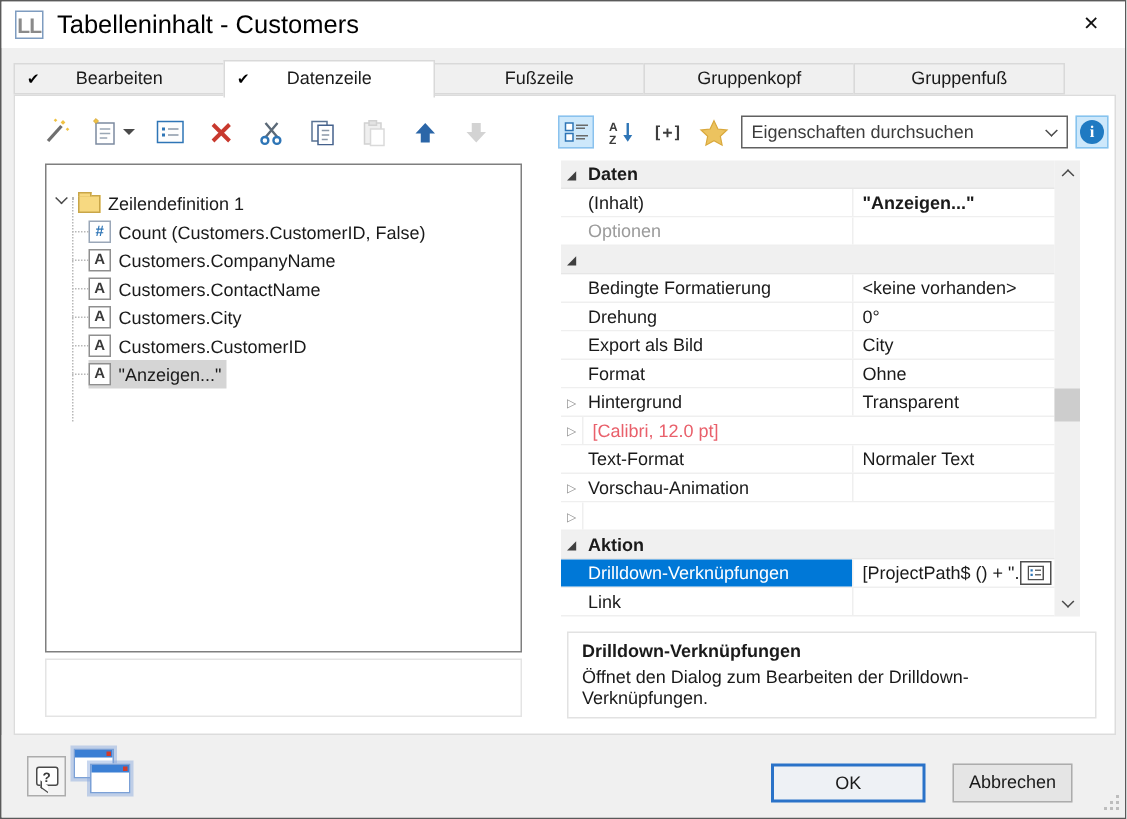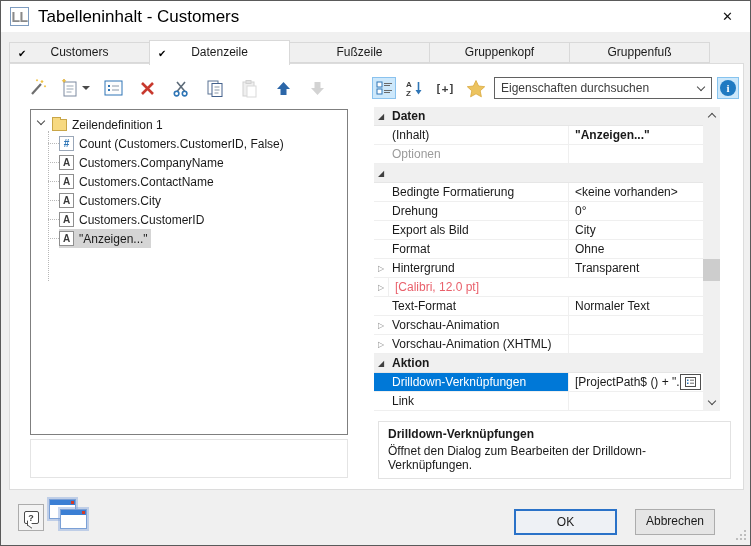--- a/index.html
+++ b/index.html
@@ -55,21 +55,21 @@
   .chev.up { transform:rotate(-135deg); margin-bottom:-3px; }
 
   .info-btn { width:22px; height:22px; background:#cde8fb; border:1px solid #86c3ee;
               display:flex; align-items:center; justify-content:center; }
   .info-circle { width:16px; height:16px; border-radius:50%; background:#1f7ac2; color:#fff;
                  font-weight:bold; font-size:11px; display:flex; align-items:center;
                  justify-content:center; font-family:"Liberation Serif",serif; }
 
   
   .treebox { position:absolute; left:20px; top:45px; width:318px; height:326px;
-             border:1px solid #7f7f7f; background:#fff; overflow:hidden; padding-top:5px; }
+             border:1px solid #7f7f7f; background:#fff; overflow:hidden; padding-top:16px; }
   .trow { position:relative; height:19px; display:flex; align-items:center; }
   .trow .lbl { margin-left:5px; white-space:nowrap; }
   .tree-vline { position:absolute; left:17px; top:21px; height:150px; border-left:1px dotted #b8b8b8; }
   .child { padding-left:28px; }
   .child::before { content:""; position:absolute; left:17px; top:9px; width:11px;
                    border-top:1px dotted #b8b8b8; }
   .tree-chevron { position:absolute; left:7px; top:6px; }
   .folder { width:15px; height:12px; background:#f7d981; border:1px solid #c9a648; position:relative; margin-left:21px; }
   .folder::before { content:""; position:absolute; left:-1px; top:-3px; width:7px; height:2px;
                     background:#f7d981; border:1px solid #c9a648; border-bottom:none; }
@@ -149,21 +149,21 @@
     <div class="ll-logo">LL</div>
     <div class="win-title">Tabelleninhalt - Customers</div>
     <div class="close-btn">
       <span style="font-family:'DejaVu Sans',sans-serif;font-size:13px;color:#111;">✕</span>
     </div>
   </div>
 
   <div class="tabstrip">
     <div class="tab">
       <span class="chk">✔</span>
-      <span>Customers</span>
+      <span>Bearbeiten</span>
     </div>
     <div class="tab active">
       <span class="chk">✔</span>
       <span>Datenzeile</span>
     </div>
     <div class="tab">
       <span>Fußzeile</span>
     </div>
     <div class="tab">
       <span>Gruppenkopf</span>
@@ -381,21 +381,20 @@
         </div>
 
         <div class="prow">
           <span class="gutter">▷</span>
           <span class="pname">Vorschau-Animation</span>
           <span class="pvalue"></span>
         </div>
 
         <div class="prow">
           <span class="gutter">▷</span>
-          <span class="pname">Vorschau-Animation (XHTML)</span>
           <span class="pvalue"></span>
         </div>
 
         <div class="prow section">
           <span class="gutter">◢</span>
           <span class="pname">Aktion</span>
           <span class="pvalue"></span>
         </div>
 
         <div class="prow selected">

